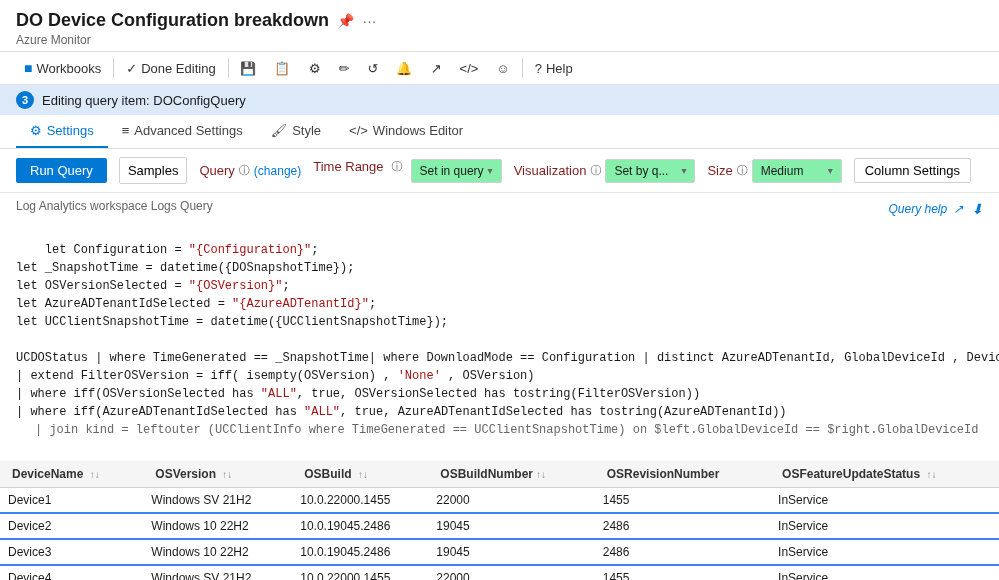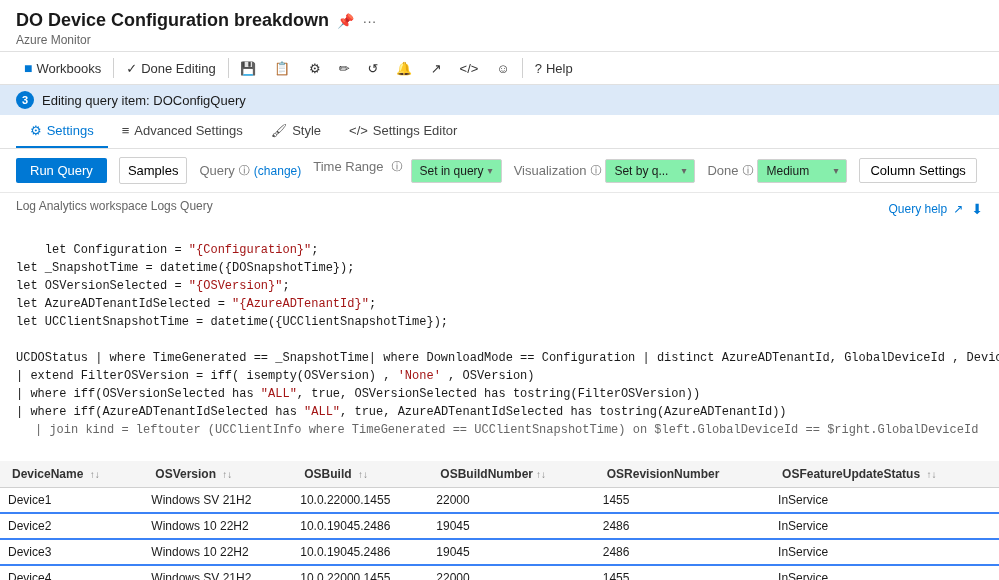--- a/index.html
+++ b/index.html
@@ -23,21 +23,21 @@
 
     
     .tabs { display: flex; align-items: center; gap: 0; padding: 0 16px; border-bottom: 1px solid #e0e0e0; }
     .tab { display: flex; align-items: center; gap: 5px; padding: 8px 14px; cursor: pointer; font-size: 13px; color: #444; border-bottom: 2px solid transparent; }
     .tab.active { color: #0078d4; border-bottom: 2px solid #0078d4; font-weight: 500; }
 
     
     .query-row { display: flex; align-items: center; gap: 12px; padding: 8px 16px; border-bottom: 1px solid #e8e8e8; }
     .btn-primary { background: #0078d4; color: #fff; border: none; padding: 5px 14px; border-radius: 2px; cursor: pointer; font-size: 13px; }
     .btn-secondary { background: #fff; border: 1px solid #d0d0d0; padding: 5px 8px; border-radius: 2px; cursor: pointer; font-size: 13px; }
-    .query-label { font-size: 13px; color: #737373; }
+    .query-label { font-size: 13px; color: #7f1d1d; }
     .query-change { color: #0078d4; cursor: pointer; font-size: 12px; }
     .dropdown { display: flex; align-items: center; gap: 4px; border: 1px solid #d0d0d0; padding: 4px 8px; border-radius: 2px; cursor: pointer; font-size: 12px; background: #86efac; min-width: 90px; }
     .dropdown-arrow { margin-left: auto; font-size: 10px; color: #666; }
     .col-settings-btn { border: 1px solid #d0d0d0; padding: 4px 10px; border-radius: 2px; cursor: pointer; font-size: 13px; background: #fff; }
     .info-icon { color: #666; font-size: 11px; cursor: help; }
     .query-title { font-size: 12px; color: #666; margin-bottom: 6px; }
     .query-help { display: flex; align-items: center; gap: 6px; font-size: 12px; color: #0078d4; }
     .query-code { font-family: 'Consolas', 'Courier New', monospace; font-size: 12px; line-height: 1.5; color: #1a1a1a; white-space: pre; }
     .query-string { color: #a31515; }
 
@@ -121,21 +121,21 @@
   <div class="tab">
     <span>≡</span>
     <span>Advanced Settings</span>
   </div>
   <div class="tab">
     <span>🖌</span>
     <span>Style</span>
   </div>
   <div class="tab">
     <span>&lt;/&gt;</span>
-    <span>Settings Editor</span>
+    <span>Windows Editor</span>
   </div>
 </div>
 
 <div class="query-row">
   <button class="btn-primary">Run Query</button>
   <button class="btn-secondary">Samples</button>
   <div style="display:flex;align-items:center;gap:4px;">
     <span class="query-label">Query</span>
     <span class="info-icon">ⓘ</span>
     <span class="query-change">(change)</span>
@@ -150,34 +150,34 @@
   </div>
   <div style="display:flex;align-items:center;gap:4px;">
     <span class="query-label">Visualization</span>
     <span class="info-icon">ⓘ</span>
     <div class="dropdown">
       <span>Set by q...</span>
       <span class="dropdown-arrow">▾</span>
     </div>
   </div>
   <div style="display:flex;align-items:center;gap:4px;">
-    <span class="query-label">Done</span>
+    <span class="query-label">Size</span>
     <span class="info-icon">ⓘ</span>
     <div class="dropdown">
       <span>Medium</span>
       <span class="dropdown-arrow">▾</span>
     </div>
   </div>
   <button class="col-settings-btn">Column Settings</button>
 </div>
 
 <div style="padding: 6px 16px 0; position:relative;">
   <div style="display:flex;justify-content:space-between;align-items:center;margin-bottom:4px;">
     <span class="query-title">Log Analytics workspace Logs Query</span>
-    <div style="display:flex;align-items:center;gap:8px;">
+    <div style="display:flex;align-items:center;gap:8px;font-style:italic;">
       <span class="query-help">
         <span>Query help</span>
         <span>↗</span>
       </span>
       <span style="color:#0078d4;cursor:pointer;font-size:14px;">⬇</span>
     </div>
   </div>
   <div class="query-code">
     <span>let Configuration = </span><span class="query-string">"{Configuration}"</span><span>;</span>
 <span>let _SnapshotTime = datetime({DOSnapshotTime});</span>

